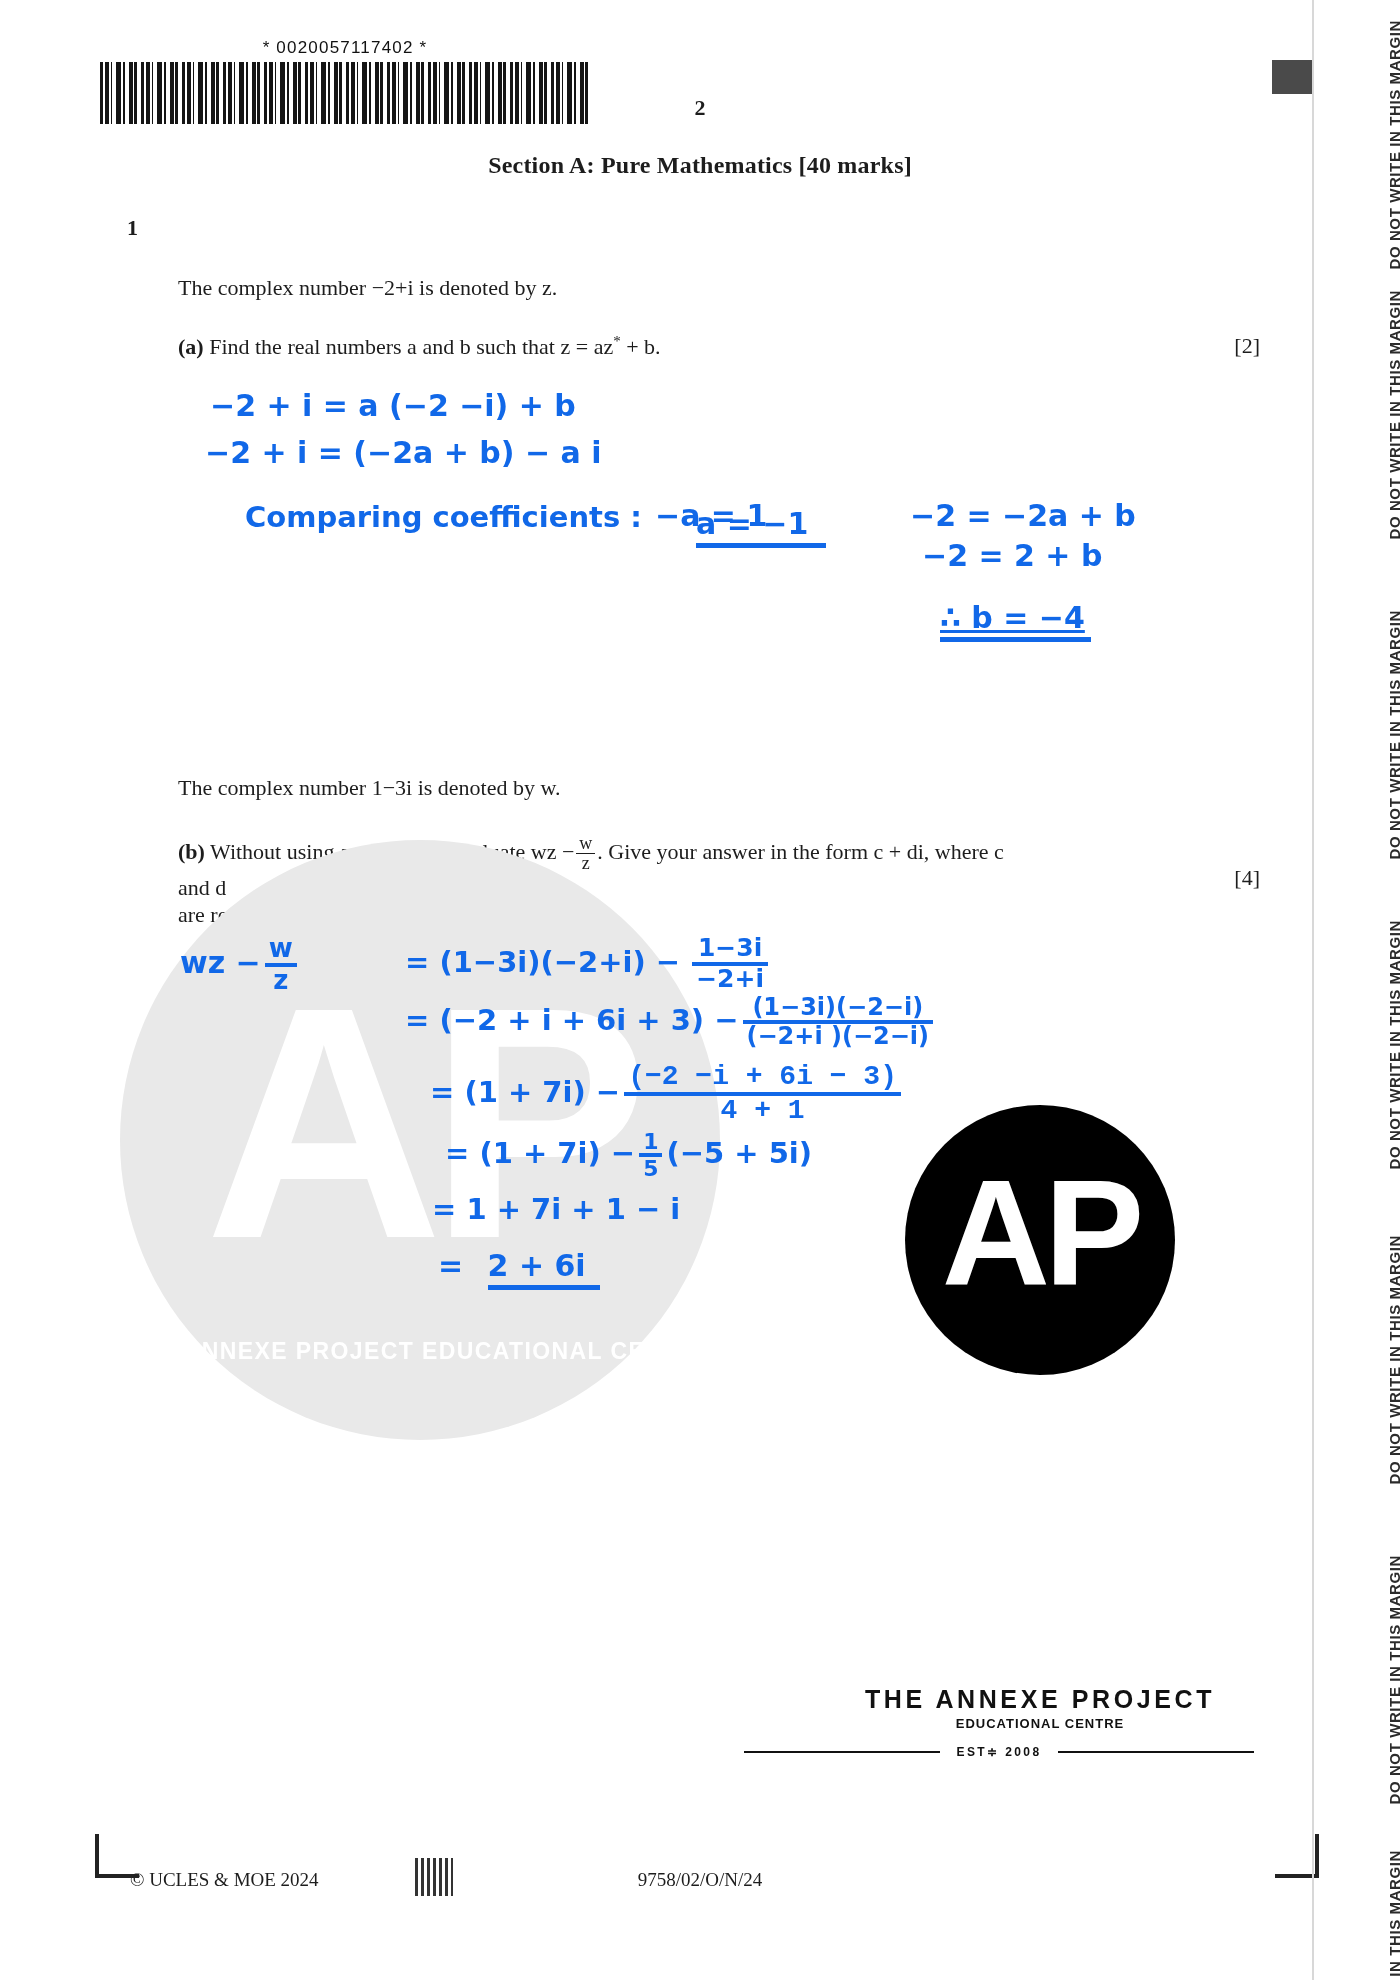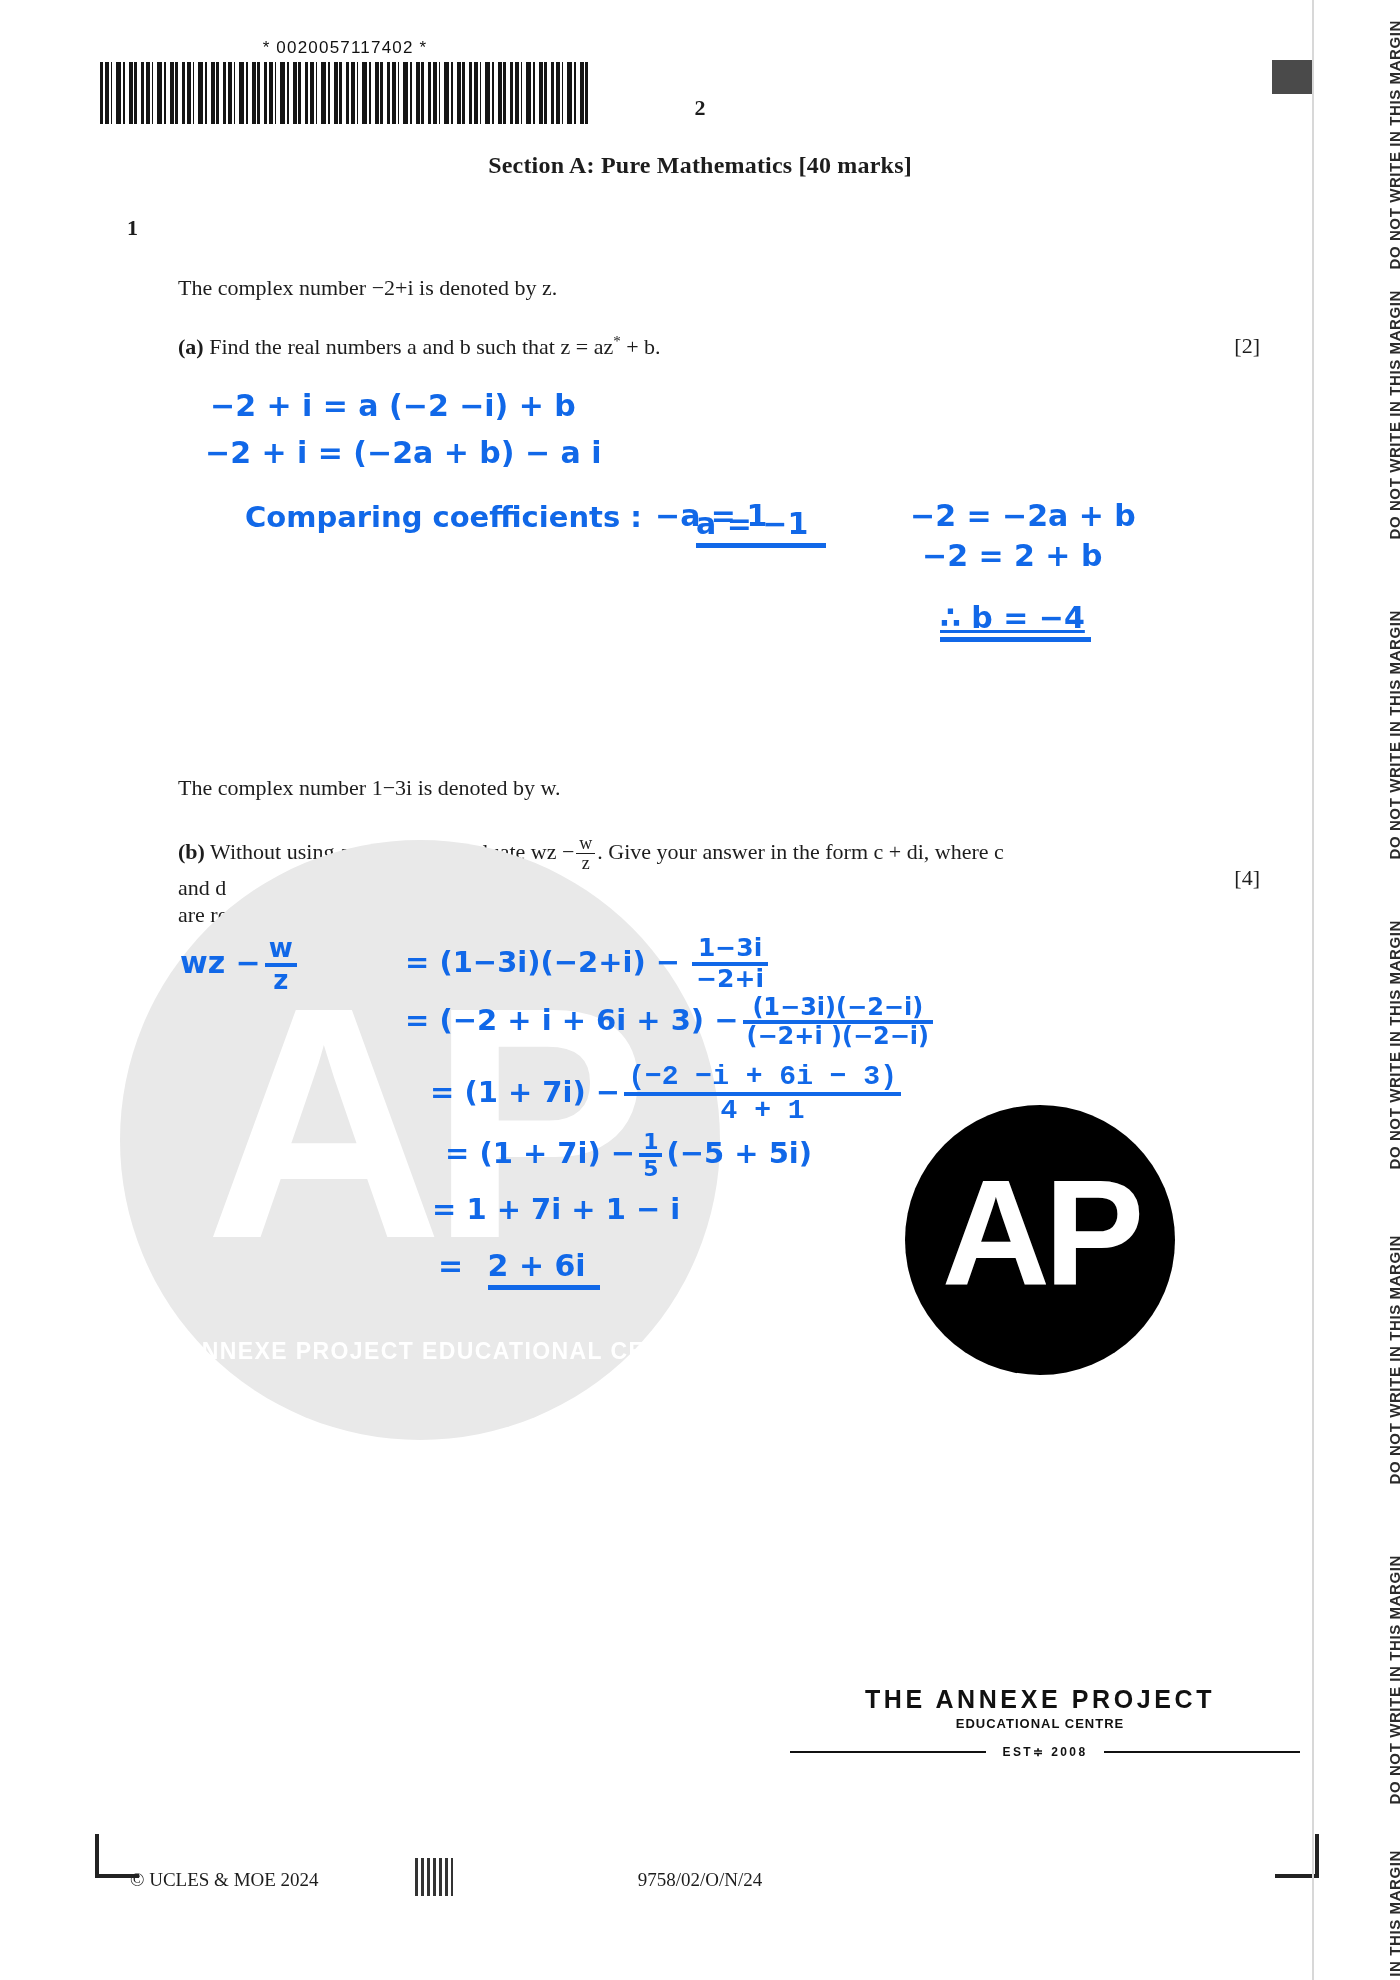--- a/index.html
+++ b/index.html
@@ -74,21 +74,21 @@
     font-weight:700;font-size:23px;letter-spacing:1.4px;color:#ffffff;}
 
   
   .logo-circle{position:absolute;left:905px;top:1105px;width:270px;height:270px;border-radius:50%;background:#000;}
   .logo-ap{position:absolute;left:905px;top:1157px;width:270px;text-align:center;font-family:"Liberation Sans",sans-serif;
     font-weight:700;font-size:150px;line-height:150px;color:#fff;letter-spacing:-6px;}
   .logo-name{position:absolute;left:760px;top:1685px;width:560px;text-align:center;font-family:"Liberation Sans",sans-serif;
     font-weight:700;font-size:25px;letter-spacing:3.6px;color:#111;}
   .logo-sub{position:absolute;left:760px;top:1716px;width:560px;text-align:center;font-family:"Liberation Sans",sans-serif;
     font-weight:700;font-size:13px;letter-spacing:1px;color:#111;}
-  .logo-est{position:absolute;left:790px;top:1745px;width:510px;display:flex;align-items:center;gap:16px;}
+  .logo-est{position:absolute;left:744px;top:1745px;width:510px;display:flex;align-items:center;gap:16px;}
   .logo-est .rule{flex:1;height:2px;background:#111;}
   .logo-est .est{font-family:"Liberation Sans",sans-serif;font-size:12px;letter-spacing:2.4px;font-weight:700;color:#111;}
 
   .disclaimer{position:absolute;left:70px;top:1772px;width:1260px;text-align:center;
     font-family:"Liberation Sans",sans-serif;font-weight:700;font-size:22px;color:#111;}
 
   
   .foot-left{position:absolute;left:130px;top:1869px;font-size:19px;}
   .foot-center{position:absolute;left:0;top:1869px;width:1400px;text-align:center;font-size:19px;}
   .qr{position:absolute;left:415px;top:1858px;width:38px;height:38px;

